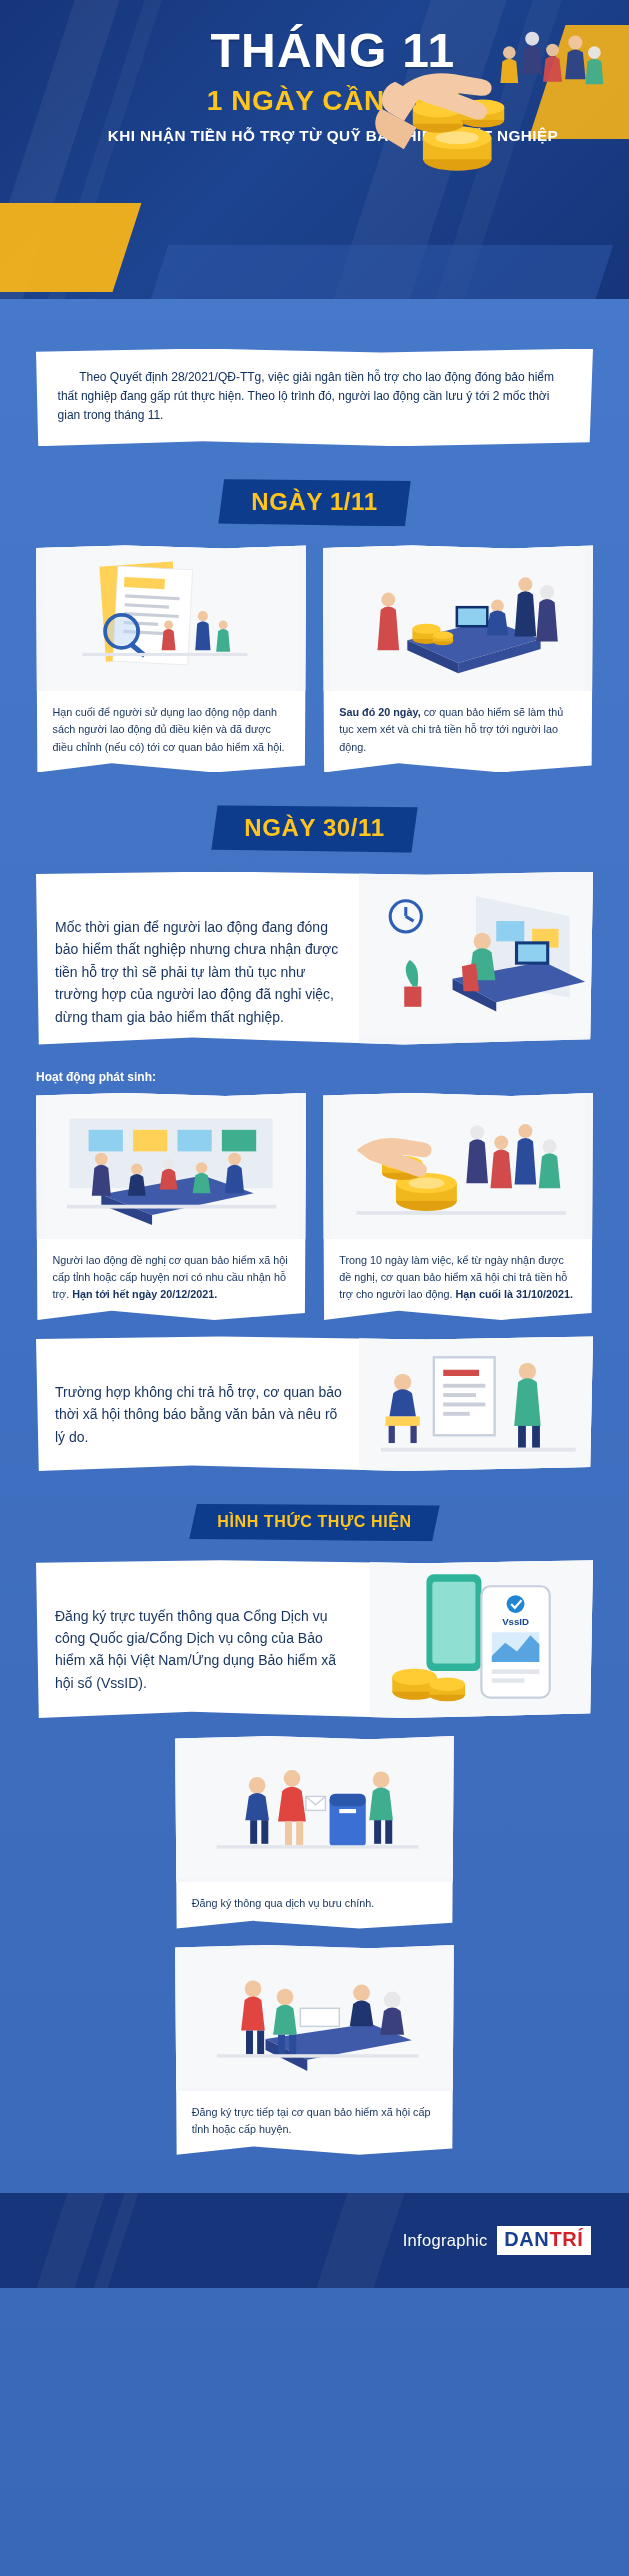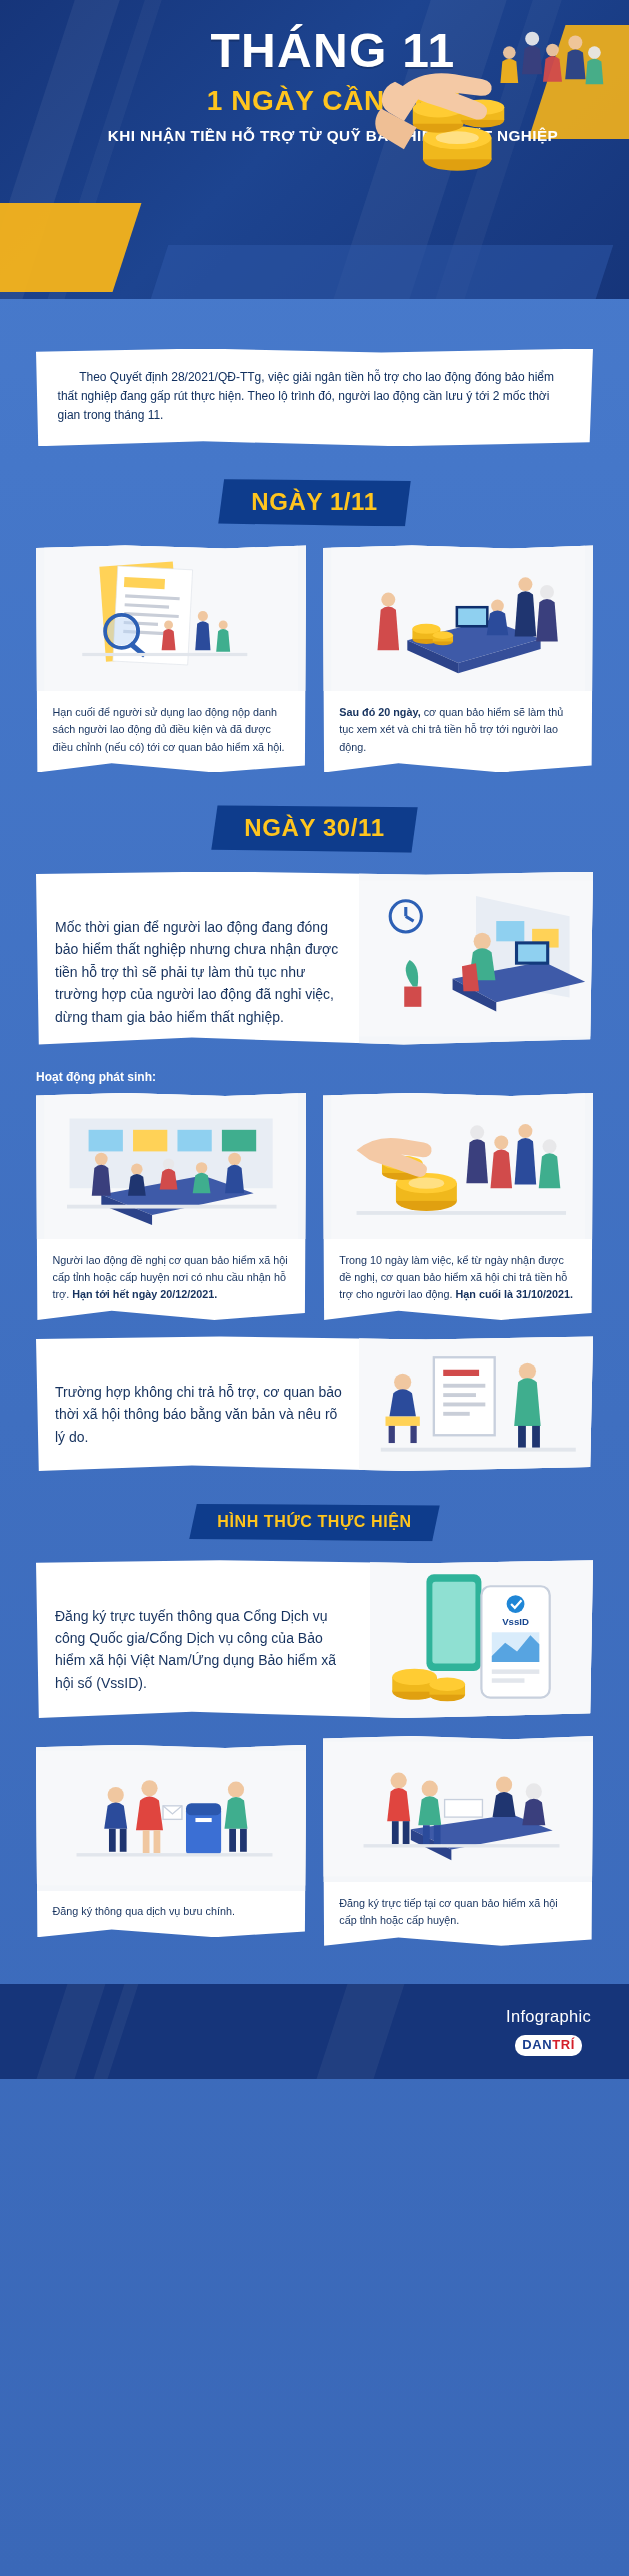--- a/index.html
+++ b/index.html
@@ -180,25 +180,25 @@
     display: flex;
     align-items: center;
     justify-content: flex-end;
     padding-right: 38px;
     overflow: hidden;
   }
   .footer .fs { position:absolute; background: rgba(255,255,255,.05); transform: skewX(-18deg); top:-12.7px; height: 127px;}
   .footer .f1 { left: 51px; width: 38px; }
   .footer .f2 { left: 108px; width: 14px; }
   .footer .f3 { left: 331px; width: 57px; }
-  .footer-brand { position: relative; z-index:3; display: flex; align-items: center; gap: 9px; flex-direction: column; }
+  .footer-brand { position: relative; z-index:3; display: flex; align-items: center; gap: 9px; }
   .footer-brand .label { color:#ffffff; font-size: 16.5px; font-weight: 500; letter-spacing:0.3px;}
   .footer-brand .logo {
-    background:#ffffff; color:#1a3f8f; font-weight:800; font-size:13px;
-    padding: 2.5px 7.6px 3.8px 7.6px; letter-spacing: 0.6px; border-radius: 10px;
+    background:#ffffff; color:#1a3f8f; font-weight:800; font-size:20px;
+    padding: 2.5px 7.6px 3.8px 7.6px; letter-spacing: 0.6px;
   }
   .footer-brand .logo .red { color:#d4202a; }
 </style>
 </head>
 <body>
 
 <div class="page">
 
   <div class="header">
     <div class="bg-dark"></div>
@@ -493,21 +493,21 @@
           <rect x="30" y="156" width="60" height="20" fill="#f0b81c"></rect>
           <ellipse cx="60" cy="156" rx="30" ry="11" fill="#ffcc33"></ellipse>
           <ellipse cx="104" cy="180" rx="24" ry="9" fill="#e0a010"></ellipse>
           <rect x="80" y="166" width="48" height="14" fill="#f0b81c"></rect>
           <ellipse cx="104" cy="166" rx="24" ry="9" fill="#ffcc33"></ellipse>
         </svg>
       </div>
     </div>
   </div>
 
-  <div class="row" style="margin-top:18px;">
+  <div class="row" style="margin-top:18px;flex-direction:column;">
     <div class="card half">
       <div class="art">
         <svg viewBox="0 0 400 200" width="100%" height="100%">
           <rect x="0" y="0" width="400" height="200" fill="#f7f8fa"></rect>
 
           <rect x="222" y="84" width="52" height="70" rx="6" fill="#3b6fd4"></rect>
           <rect x="222" y="78" width="52" height="18" rx="8" fill="#2b57ad"></rect>
           <rect x="236" y="100" width="24" height="6" fill="#ffffff"></rect>
 
           <circle cx="118" cy="66" r="12" fill="#f0c7a0"></circle>

